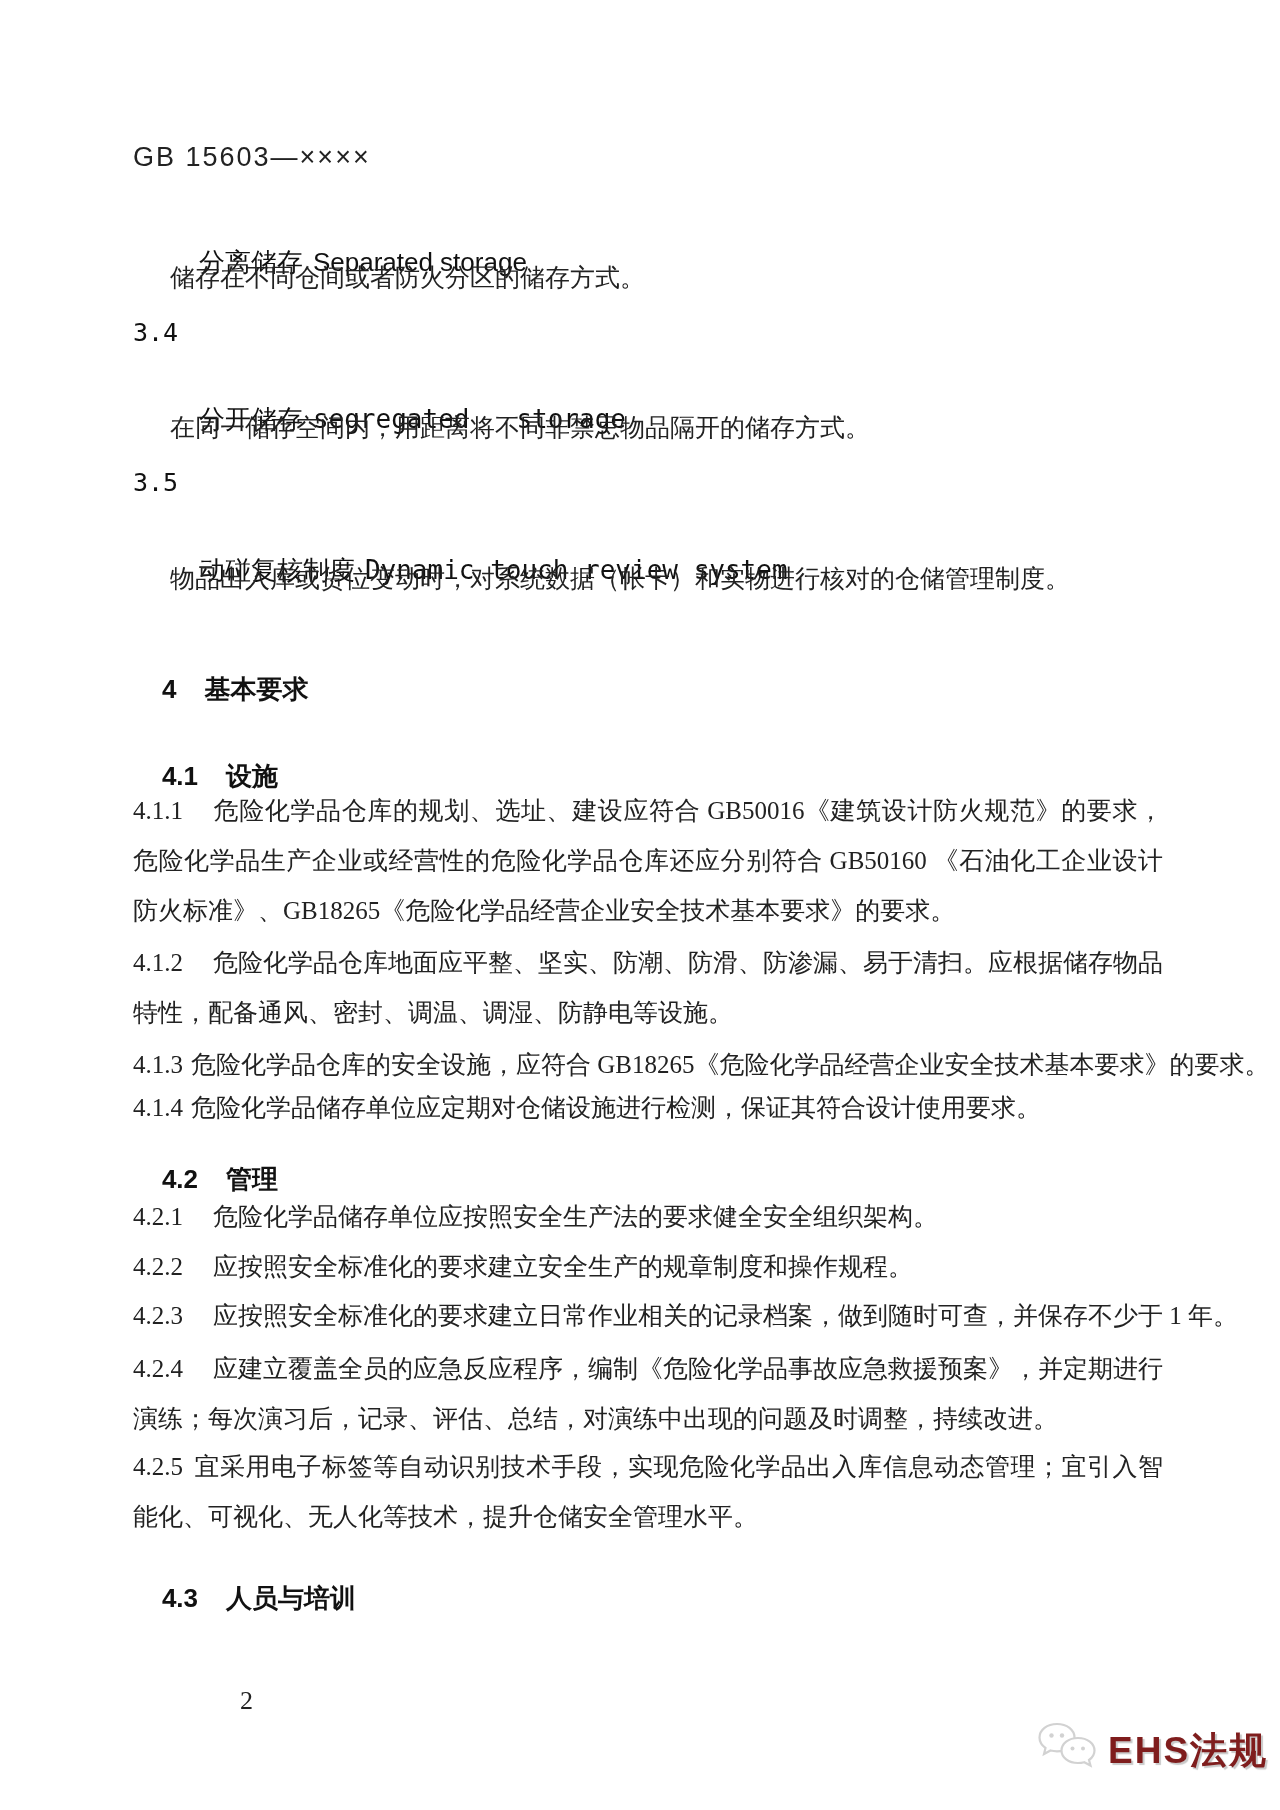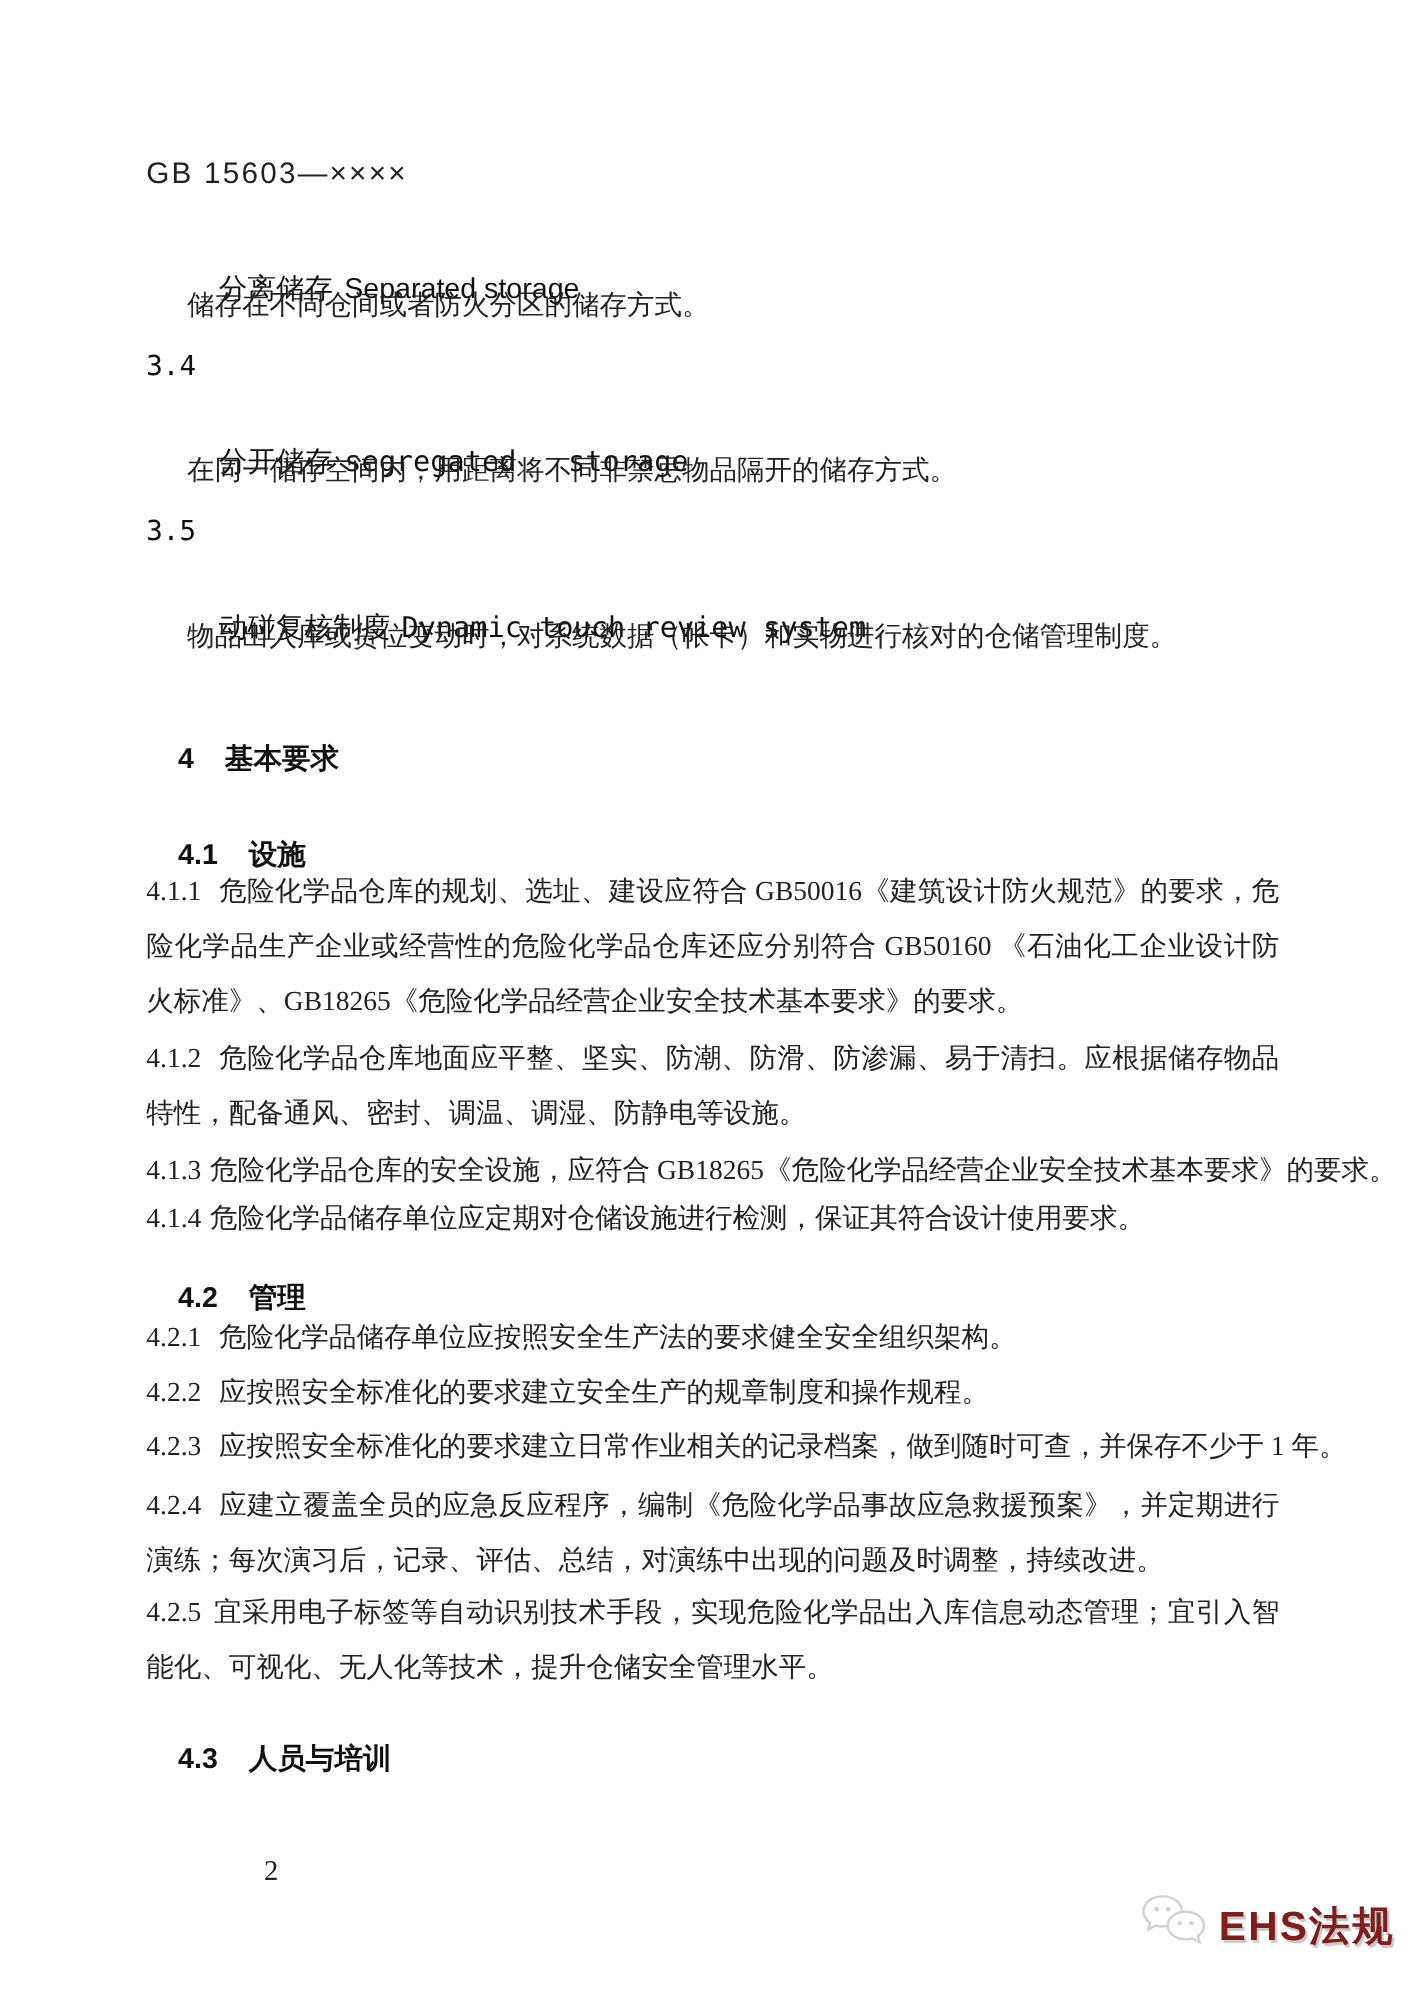--- a/index.html
+++ b/index.html
@@ -68,21 +68,21 @@
 
   .clause {
     font-family: "Liberation Serif", "DejaVu Serif", serif;
     font-size: 25px;
     line-height: 50px;
     color: #222;
     text-align: justify;
     text-align-last: left;
   }
   .clause .num {
-    margin-right: 16px;
+    margin-right: 30px;
     font-family: "Liberation Serif", "DejaVu Serif", serif;
   }
   .oneline { white-space: nowrap; }
 
   .page-num {
     left: 240px; top: 1686px;
     font-family: "Liberation Serif", "DejaVu Serif", serif;
     font-size: 26px;
     color: #222;
   }

